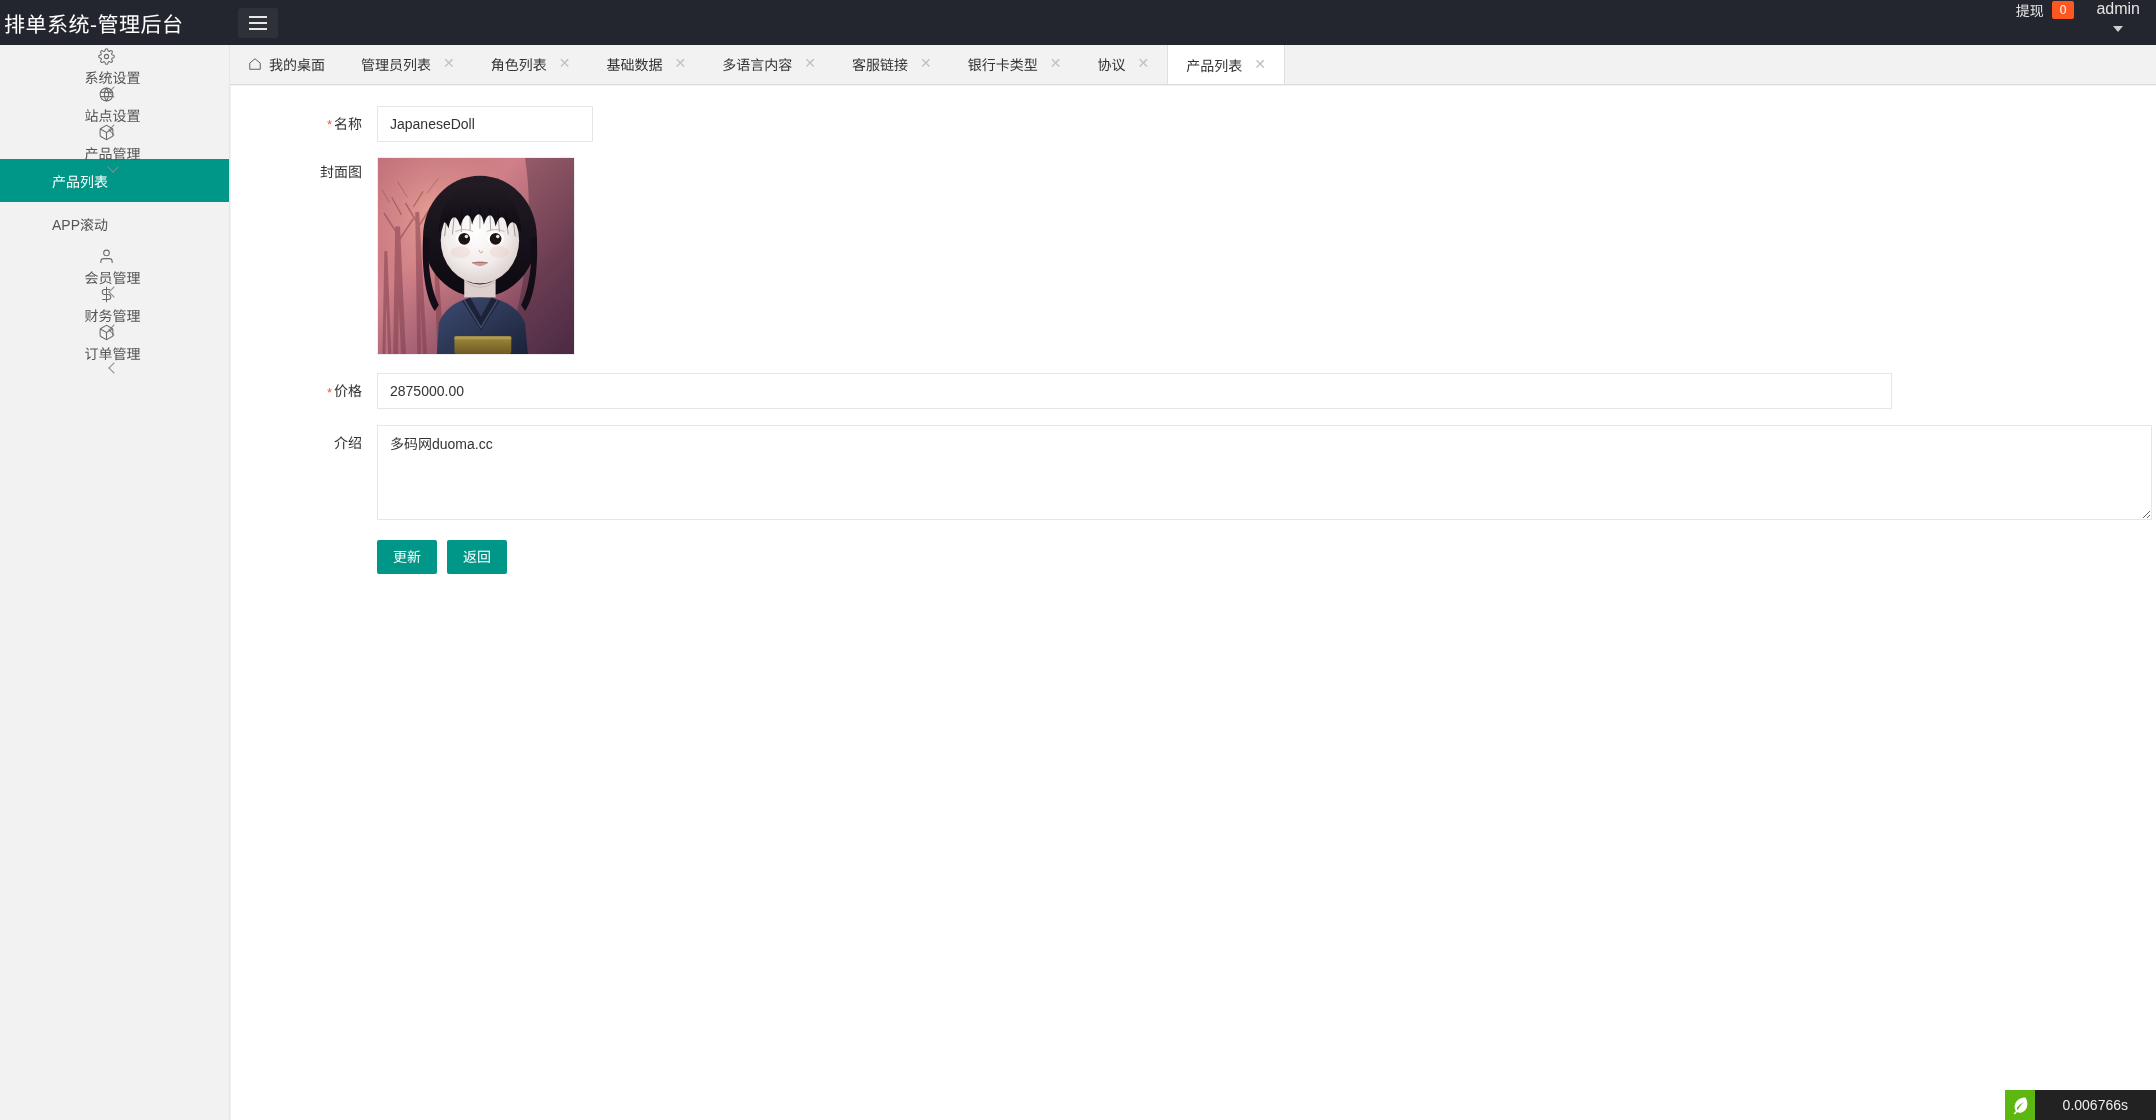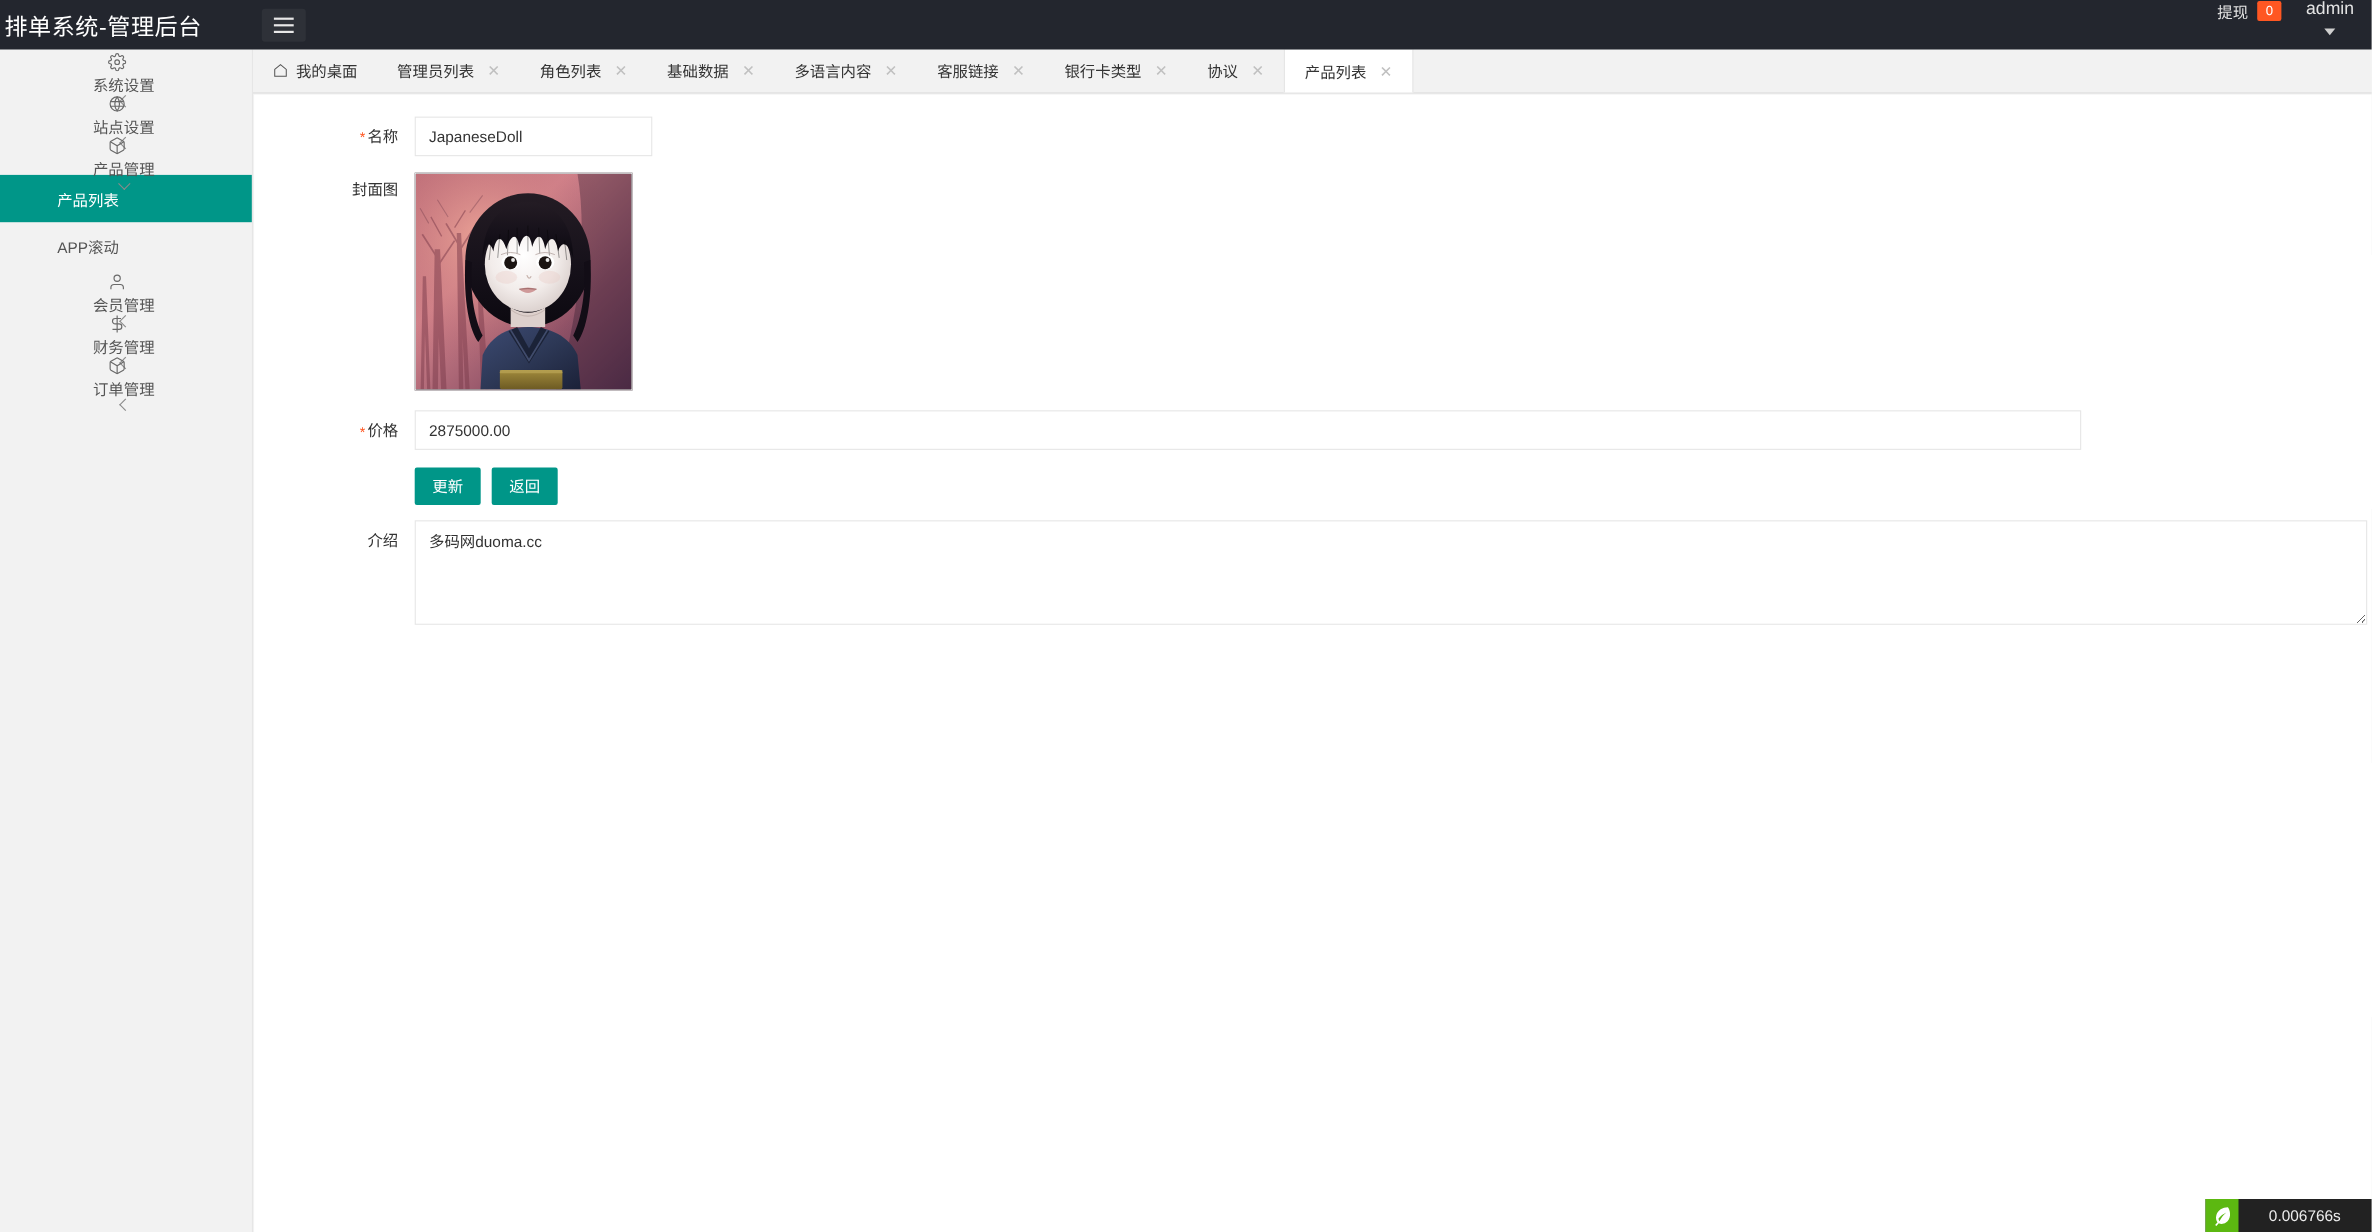--- a/index.html
+++ b/index.html
@@ -151,20 +151,21 @@
   .tab {
     height: 40px;
     display: flex; align-items: center;
     padding: 0 18px;
     font-size: 14px;
     color: #333333;
     cursor: pointer;
     white-space: nowrap;
     gap: 12px;
     position: relative;
+    font-family: Liberation Serif, serif;
   }
   .tab.home { gap: 7px; }
   .tab.active {
     background: #ffffff;
     border-left: 1px solid #e0e0e0;
     border-right: 1px solid #e0e0e0;
     border-top: 1px solid #e0e0e0;
     margin-bottom: -1px;
     height: 41px;
   }
@@ -544,33 +545,33 @@
           <path d="M88 126 Q104 138 120 126" fill="none" stroke="#b9a8a4" stroke-width="1" opacity="0.6"></path>
         </svg>
       </div>
     </div>
 
     <div class="form-row">
       <div class="form-label req">价格</div>
       <input class="form-control input-price" type="text" value="2875000.00" style="">
     </div>
 
+    <div class="form-row" style="margin-bottom:20px;">
+      <div class="form-label">介绍</div>
+      <textarea class="textarea-intro" style="">多码网duoma.cc</textarea>
+    </div>
+
     <div class="form-row">
       <div class="form-label"></div>
       <div class="btn-row">
         <button class="btn">更新</button>
         <button class="btn">返回</button>
       </div>
     </div>
 
-    <div class="form-row" style="margin-bottom:20px;">
-      <div class="form-label">介绍</div>
-      <textarea class="textarea-intro" style="">多码网duoma.cc</textarea>
-    </div>
-
   </div>
 </div>
 
 <div class="debugbar">
   <div class="debug-leaf">
     <svg width="20" height="20" viewBox="0 0 24 24" fill="#ffffff">
       <path d="M18.5 3c-6 0-11 3.2-12.6 8.4-1 3.3-.2 6.2 1.2 7.9l-2.6 3 1.4 1.2 2.6-3c2 1 5 1.1 7.8-.8C21.8 16.4 22 8 18.5 3zM9.2 18.2c-.6-.7-1-1.6-1-2.8 2.2-3 5.2-5.4 8.6-6.8-3 2.3-5.6 5.6-7.6 9.6z"></path>
     </svg>
   </div>
   <div class="debug-time">0.006766s</div>

